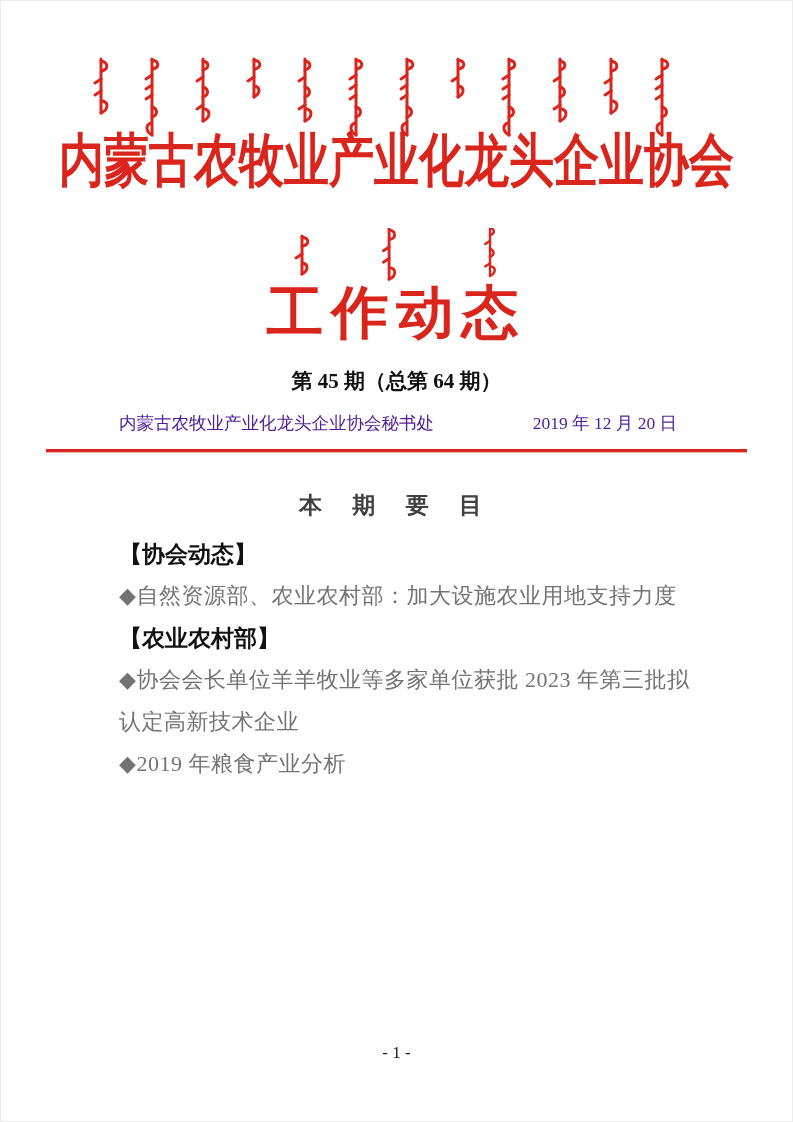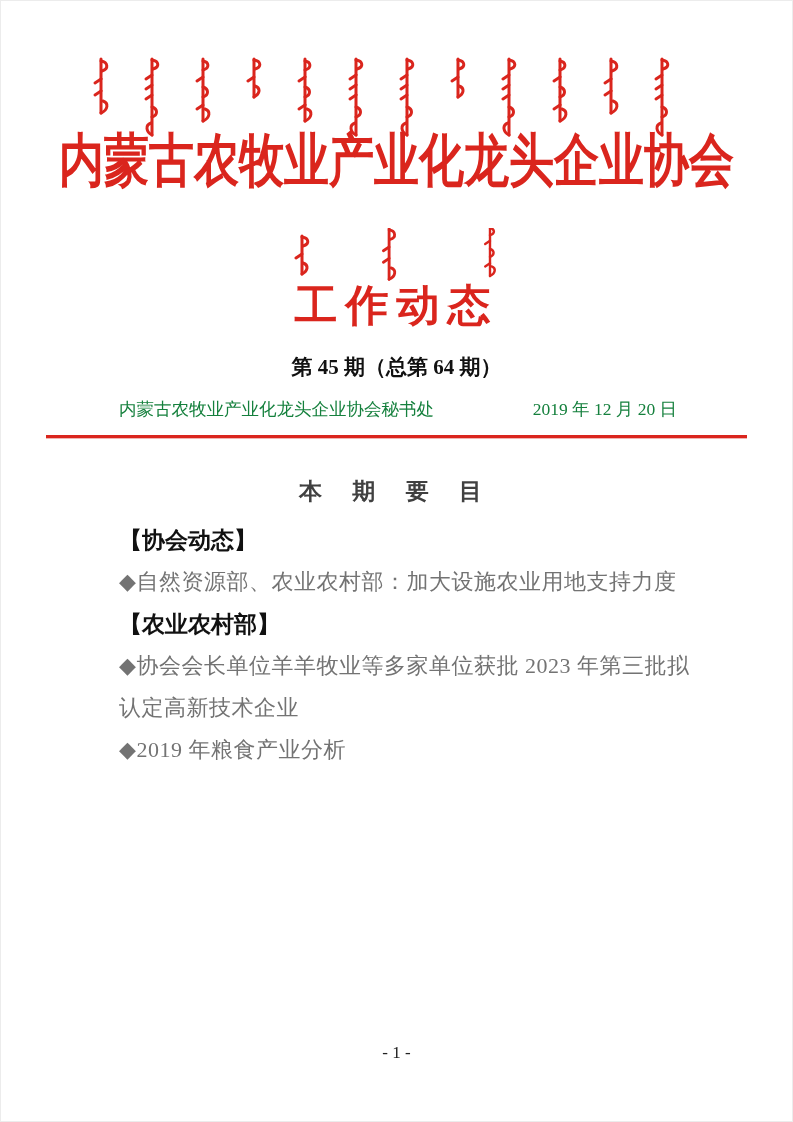--- a/index.html
+++ b/index.html
@@ -37,42 +37,42 @@
     font-weight: bold;
     text-align: center;
     white-space: nowrap;
     line-height: 1;
     transform: scaleY(1.28);
     transform-origin: center top;
     font-family: "Liberation Serif", "DejaVu Serif", serif;
   }
   .bulletin-title {
     color: var(--accent);
-    font-size: 43px;
+    font-size: 57px;
     font-weight: bold;
     text-align: center;
     line-height: 1;
     letter-spacing: 8px;
     font-family: "Liberation Serif", "DejaVu Serif", serif;
   }
   .issue-line {
     margin-top: 27px;
     font-size: 21px;
     font-weight: bold;
     text-align: center;
     color: #111;
     line-height: 1.3;
   }
   .pub-row {
     margin: 16px 115px 0 118px;
     display: flex;
     justify-content: space-between;
     align-items: baseline;
     font-size: 17.5px;
-    color: #15803d;
+    color: #4c1d95;
     line-height: 1.4;
   }
   .red-rule {
     margin: 13px 45px 0 45px;
     height: 3px;
     border: none;
     background: var(--accent);
     box-shadow: 0 1px 0 rgba(218,37,29,0.35);
   }
 

